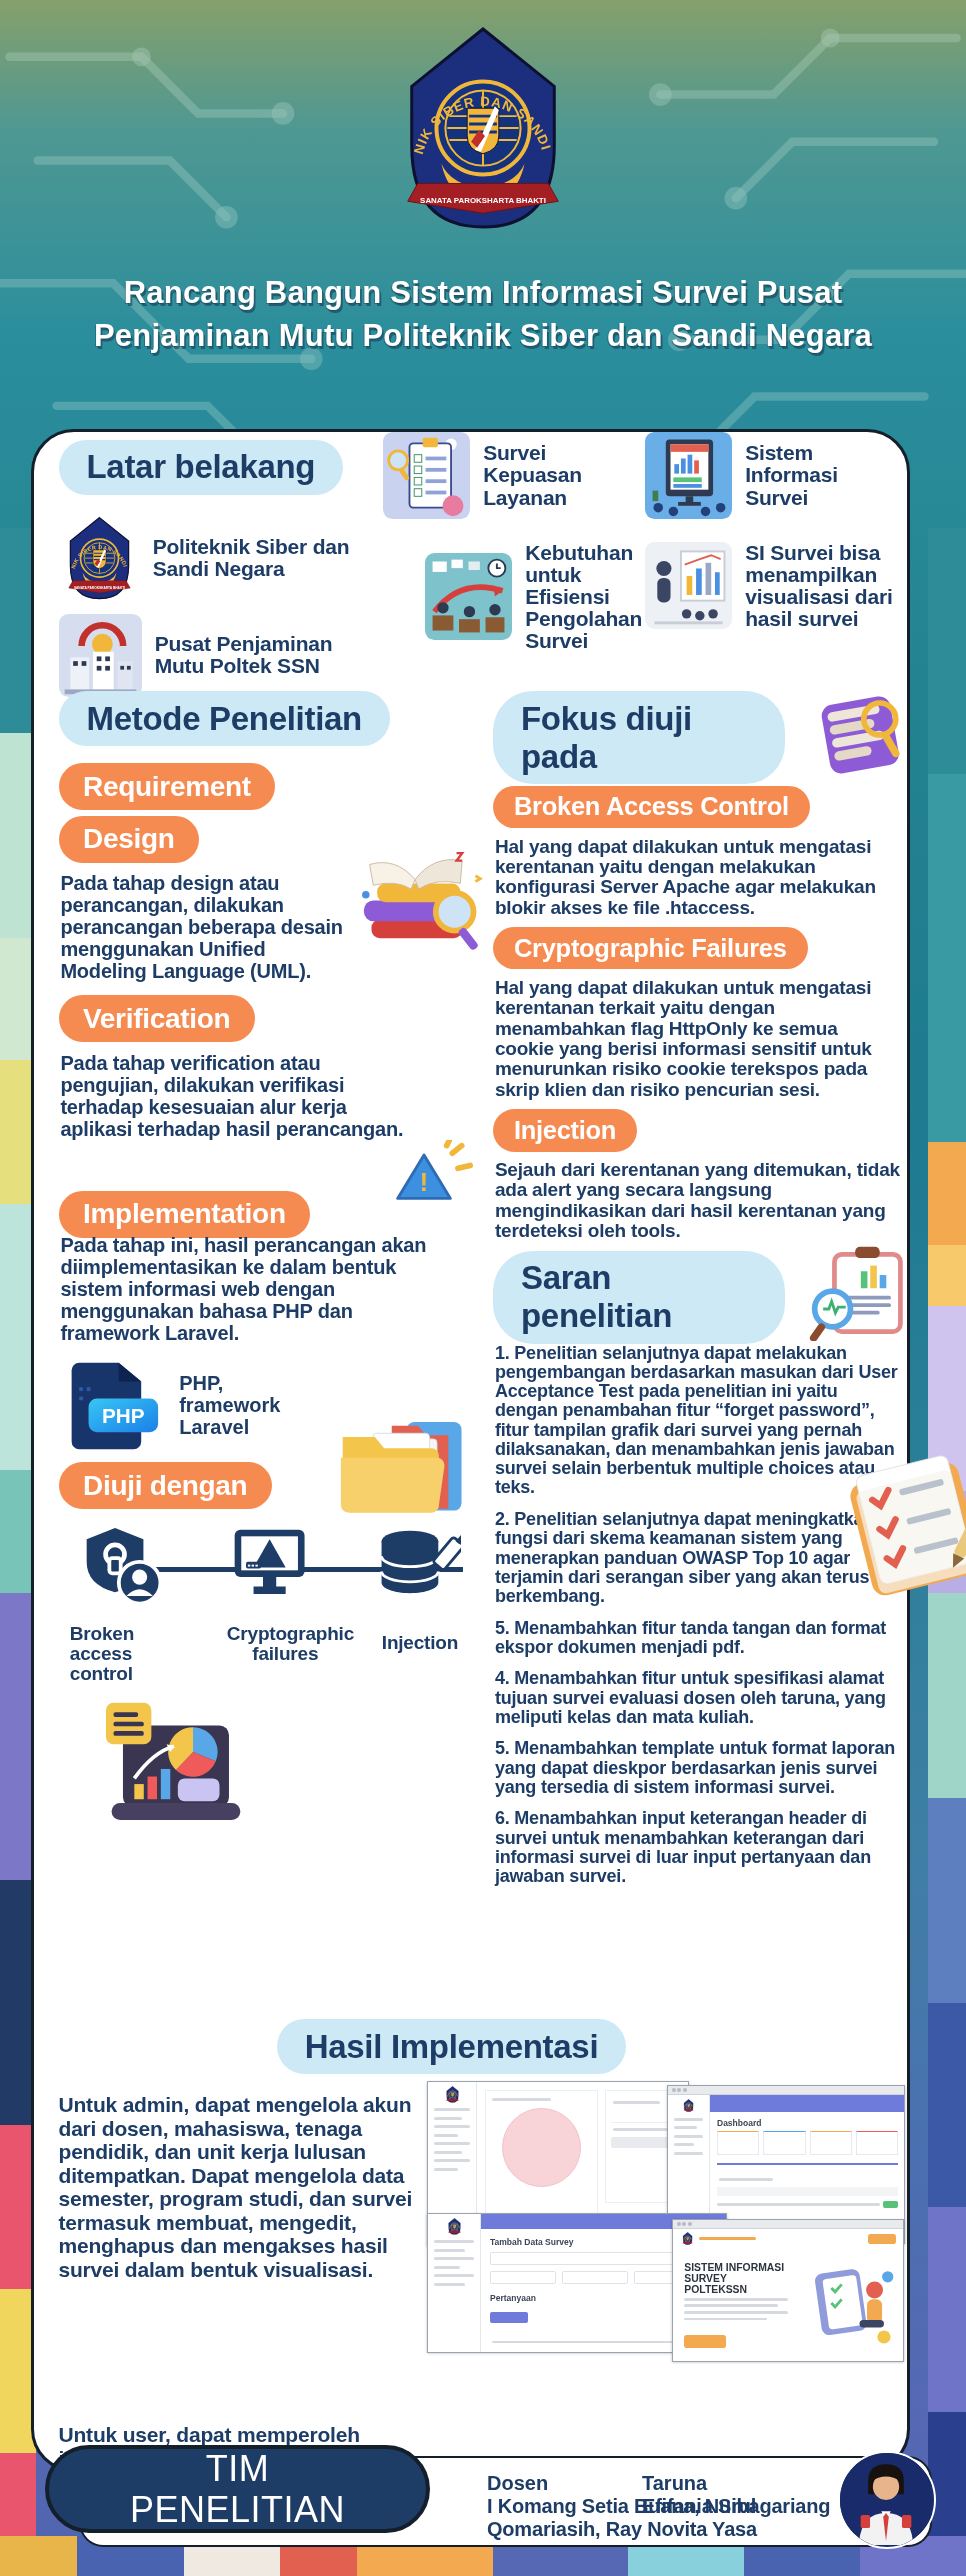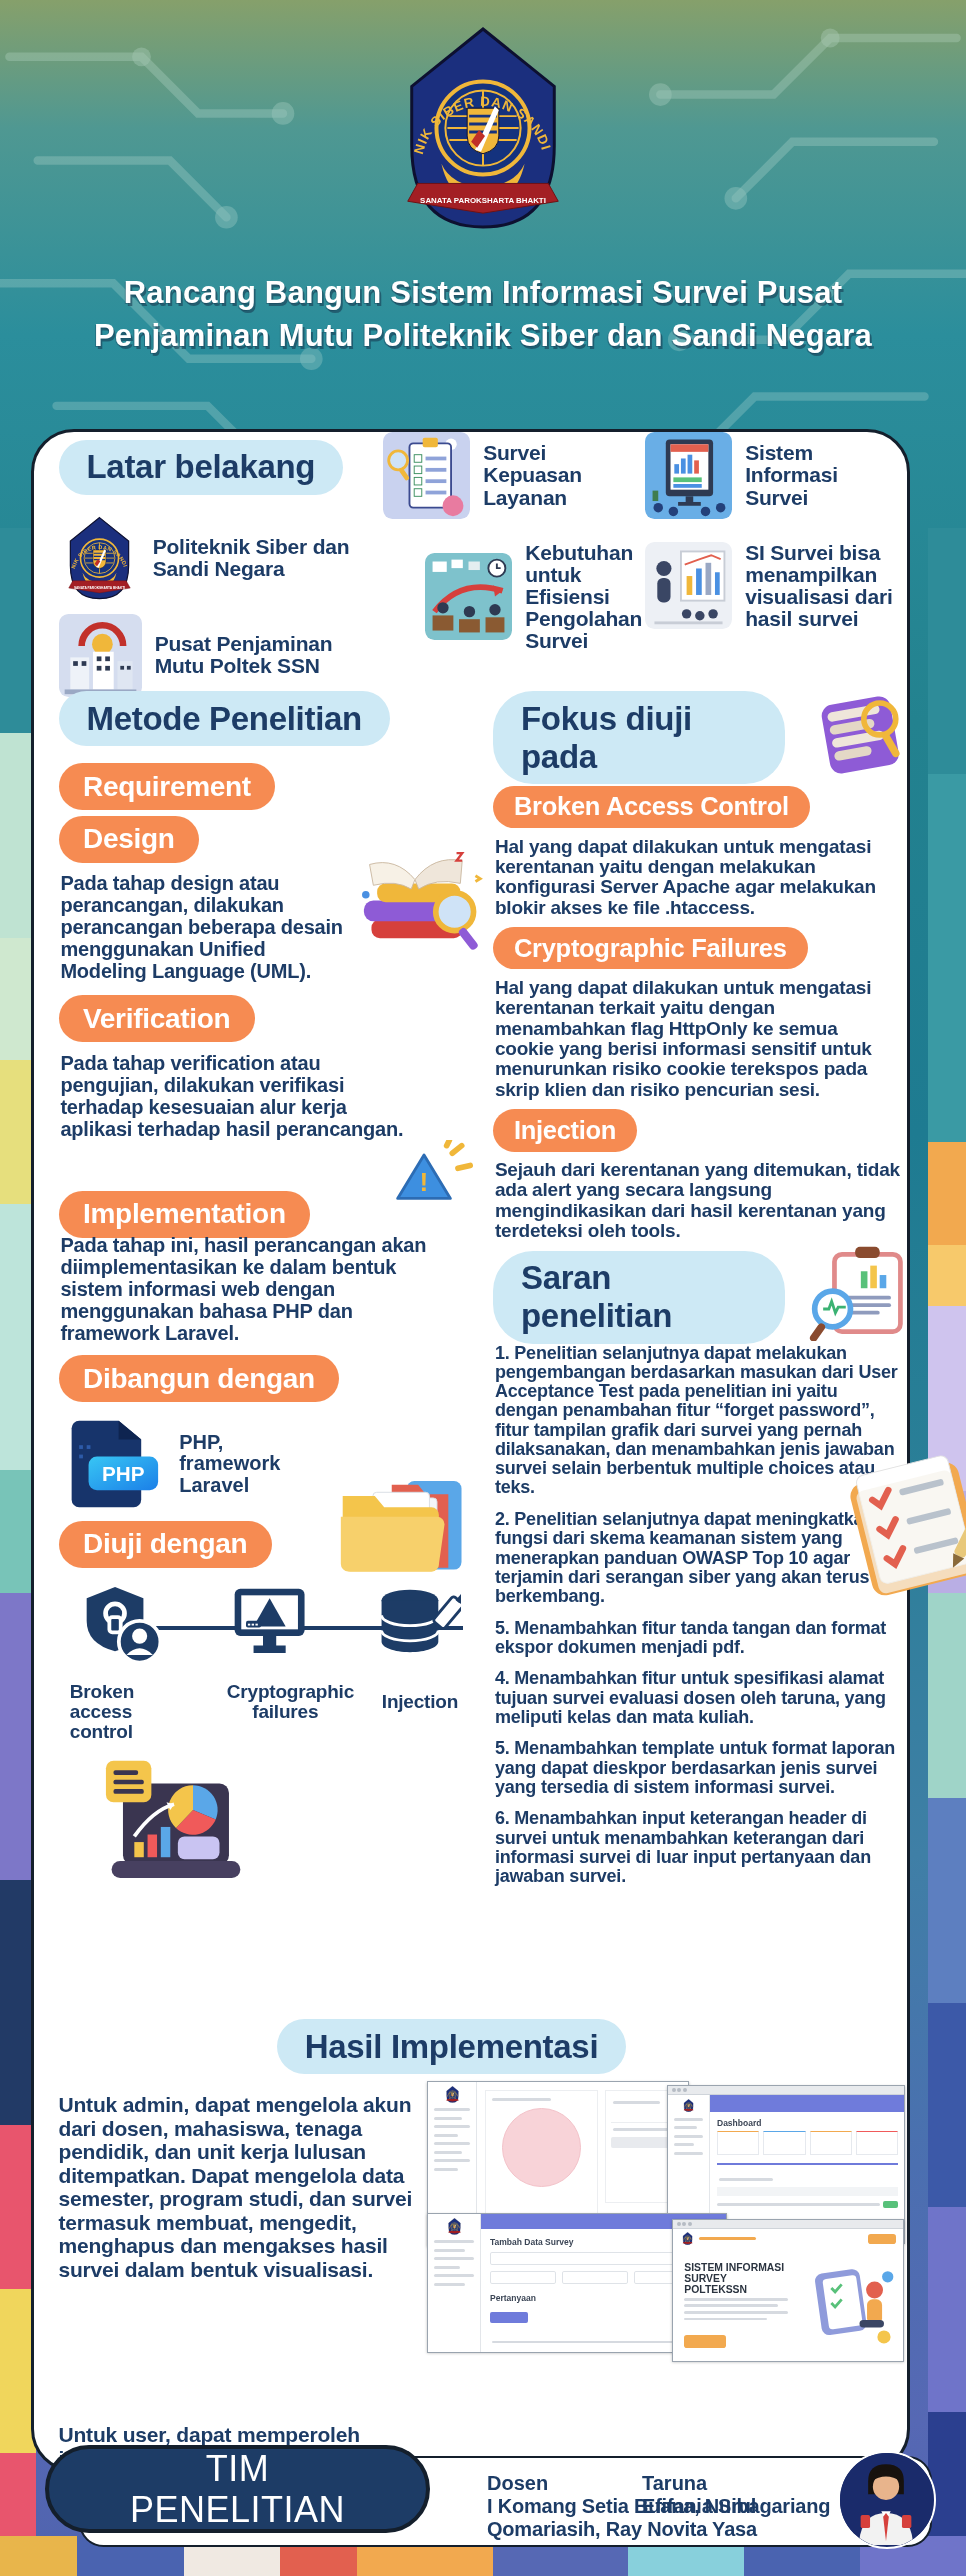--- a/index.html
+++ b/index.html
@@ -344,21 +344,20 @@
         <circle cx="36" cy="66" r="26" fill="#ffffff"></circle>
           <circle cx="72" cy="50" r="32" fill="#ffffff"></circle>
           <circle cx="106" cy="68" r="24" fill="#ffffff"></circle>
         <rect x="14" y="62" width="114" height="32" rx="16" fill="#ffffff"></rect>
         <path d="M88 16 L116 62 L60 62 Z" fill="#3d8fe0" stroke="#2c6cb4" stroke-width="3" stroke-linejoin="round"></path>
         <text x="88" y="54" text-anchor="middle" font-size="28" font-weight="bold" fill="#f0b73a">!</text>
       </svg>
     </div>
     <div class="body-text stage-body" style="width:377px; margin-top:-3.8px;">Pada tahap ini, hasil perancangan akan diimplementasikan ke dalam bentuk sistem informasi web dengan menggunakan bahasa PHP dan framework Laravel.</div>
 
-    <div style="margin-top:7.5px;"><span class="pill-orange h2">Dibangun dengan</span></div>
     <div class="php-row">
       <svg width="98" height="94" viewBox="0 0 104 100">
         <path d="M16 4 h42 l24 20 v64 a8 8 0 0 1 -8 8 H16 a8 8 0 0 1 -8 -8 V12 a8 8 0 0 1 8 -8 Z" fill="#17346b"></path>
         <path d="M58 4 l24 20 h-24 Z" fill="#0e2450"></path>
         <g fill="#2d5aa8">
             <rect x="16" y="30" width="4" height="4"></rect>
             <rect x="24" y="30" width="4" height="4"></rect>
             <rect x="16" y="40" width="4" height="4"></rect>
           </g>
         <rect x="26" y="42" width="74" height="36" rx="9" fill="url(#phpGrad)"></rect>

